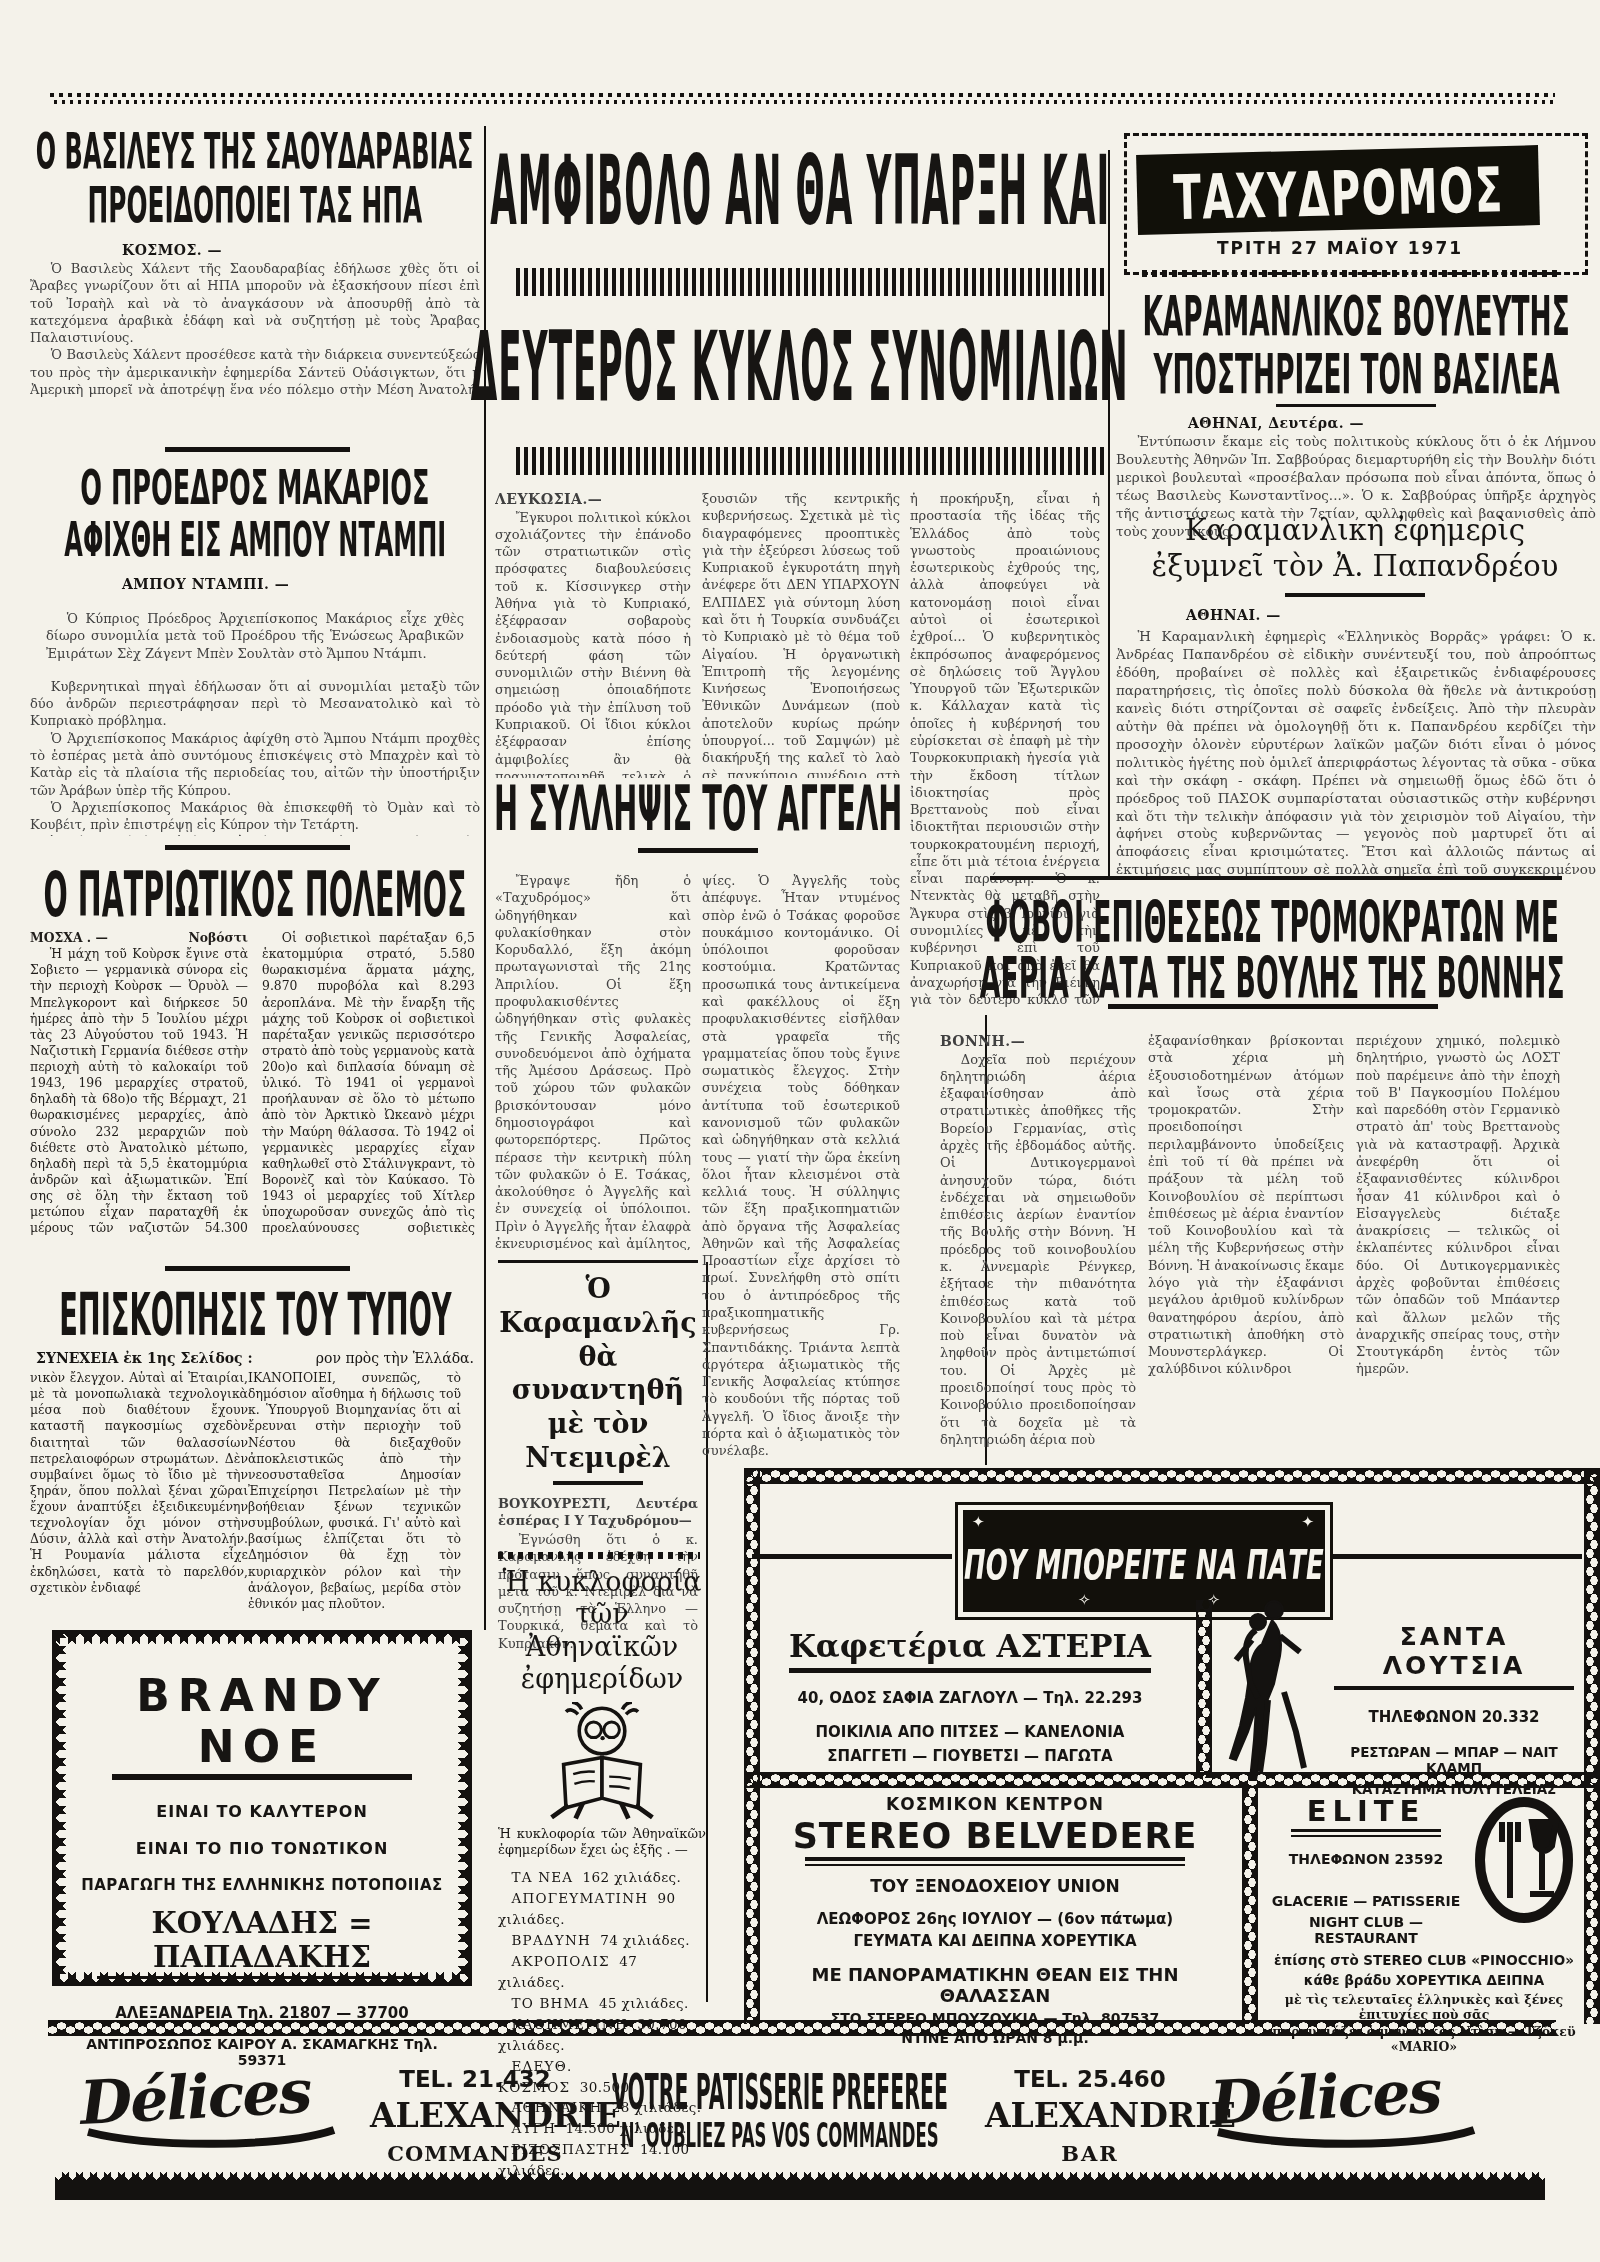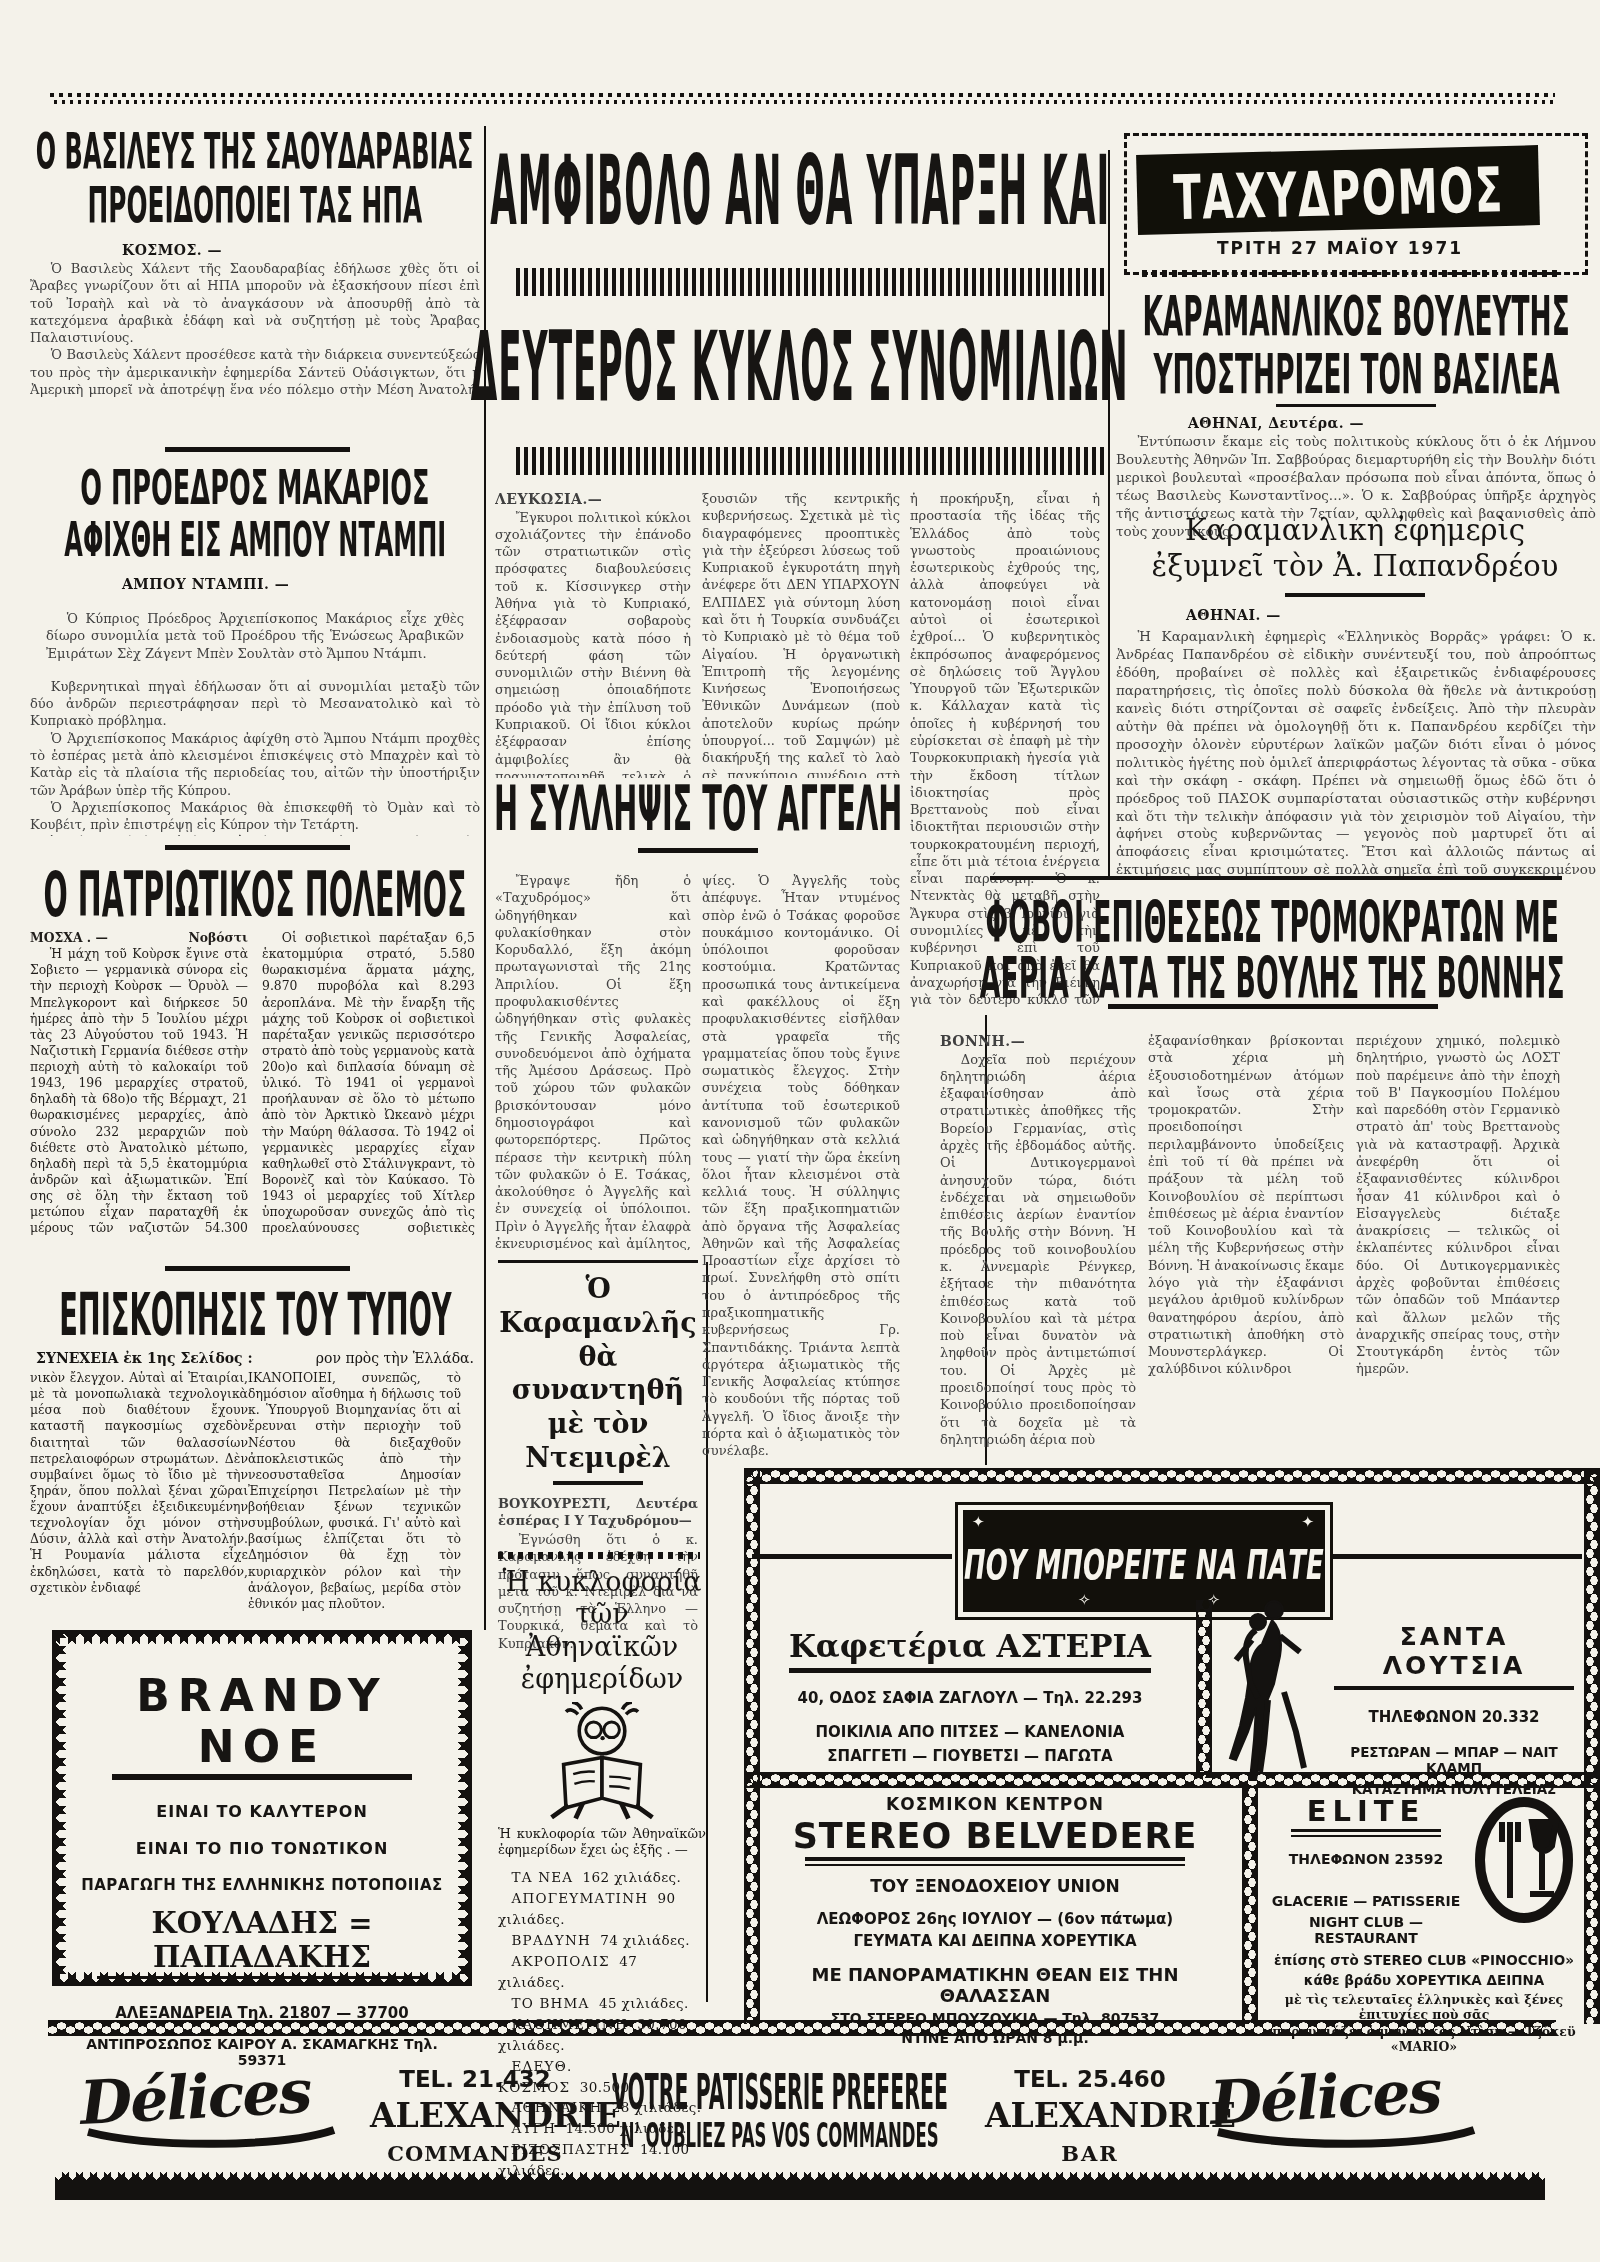--- a/index.html
+++ b/index.html
@@ -91,21 +91,21 @@
     <div class="hl-row" style="height:52px;">
         <span class="squish sans" style="--sx:.64;--sy:1.2;font-size:40px;">Ο ΠΡΟΕΔΡΟΣ ΜΑΚΑΡΙΟΣ</span>
       </div>
     <div class="hl-row" style="height:56px;">
         <span class="squish sans" style="--sx:.6;--sy:1.2;font-size:40px;">ΑΦΙΧΘΗ ΕΙΣ ΑΜΠΟΥ ΝΤΑΜΠΙ</span>
       </div>
     <div class="dateline serif" style="margin:8px 0 2px 92px;">ΑΜΠΟΥ ΝΤΑΜΠΙ. —</div>
     <div class="body-txt just ovh" style="height:242px;">
       <p class="ind" style="margin:16px;">Ὁ Κύπριος Πρόεδρος Ἀρχιεπίσκοπος Μακάριος εἶχε χθὲς δίωρο συνομιλία μετὰ τοῦ Προέδρου τῆς Ἑνώσεως Ἀραβικῶν Ἐμιράτων Σὲχ Ζάγεντ Μπὲν Σουλτὰν στὸ Ἄμπου Ντάμπι.</p>
       <p class="ind" style="margin:0;">Κυβερνητικαὶ πηγαὶ ἐδήλωσαν ὅτι αἱ συνομιλίαι μεταξὺ τῶν δύο ἀνδρῶν περιεστράφησαν περὶ τὸ Μεσανατολικὸ καὶ τὸ Κυπριακὸ πρόβλημα.</p>
-      <p class="ind" style="margin:0;">Ὁ Ἀρχιεπίσκοπος Μακάριος ἀφίχθη στὸ Ἄμπου Ντάμπι προχθὲς τὸ ἑσπέρας μετὰ ἀπὸ κλεισμένοι ἐπισκέψεις στὸ Μπαχρὲν καὶ τὸ Κατὰρ εἰς τὰ πλαίσια τῆς περιοδείας του, αἰτῶν τὴν ὑποστήριξιν τῶν Ἀράβων ὑπὲρ τῆς Κύπρου.</p>
+      <p class="ind" style="margin:0;">Ὁ Ἀρχιεπίσκοπος Μακάριος ἀφίχθη στὸ Ἄμπου Ντάμπι προχθὲς τὸ ἑσπέρας μετὰ ἀπὸ συντόμους ἐπισκέψεις στὸ Μπαχρὲν καὶ τὸ Κατὰρ εἰς τὰ πλαίσια τῆς περιοδείας του, αἰτῶν τὴν ὑποστήριξιν τῶν Ἀράβων ὑπὲρ τῆς Κύπρου.</p>
       <p class="ind" style="margin:0;">Ὁ Ἀρχιεπίσκοπος Μακάριος θὰ ἐπισκεφθῆ τὸ Ὀμὰν καὶ τὸ Κουβέιτ, πρὶν ἐπιστρέψῃ εἰς Κύπρον τὴν Τετάρτη.</p>
       <p class="ind" style="margin:0;">Ὁ Κύπριος ἡγέτης ἐτόνισε εἰς τὰς συνομιλίας του μετὰ τοῦ Σὲχ Σουλτὰν ὅτι τὸ πρόβλημα τῆς Κύπρου θὰ ἐπιλυθῇ ἐὰν οἱ Ἑλληνοκύπριοι καὶ οἱ Τουρκοκύπριοι ἀφεθοῦν νὰ λύσουν μόνοι τὰς διαφοράς των χωρὶς ξένας ἐπεμβάσεις.</p>
     </div>
   </div>
 
   <div class="abs rule" style="left:165px;top:845px;width:185px;height:5px;"></div>
 
   <div class="abs" style="left:30px;top:858px;width:450px;">
     <div class="hl-row" style="height:66px;">
         <span class="squish sans" style="--sx:.62;--sy:1.35;font-size:46px;">Ο ΠΑΤΡΙΩΤΙΚΟΣ ΠΟΛΕΜΟΣ</span>

